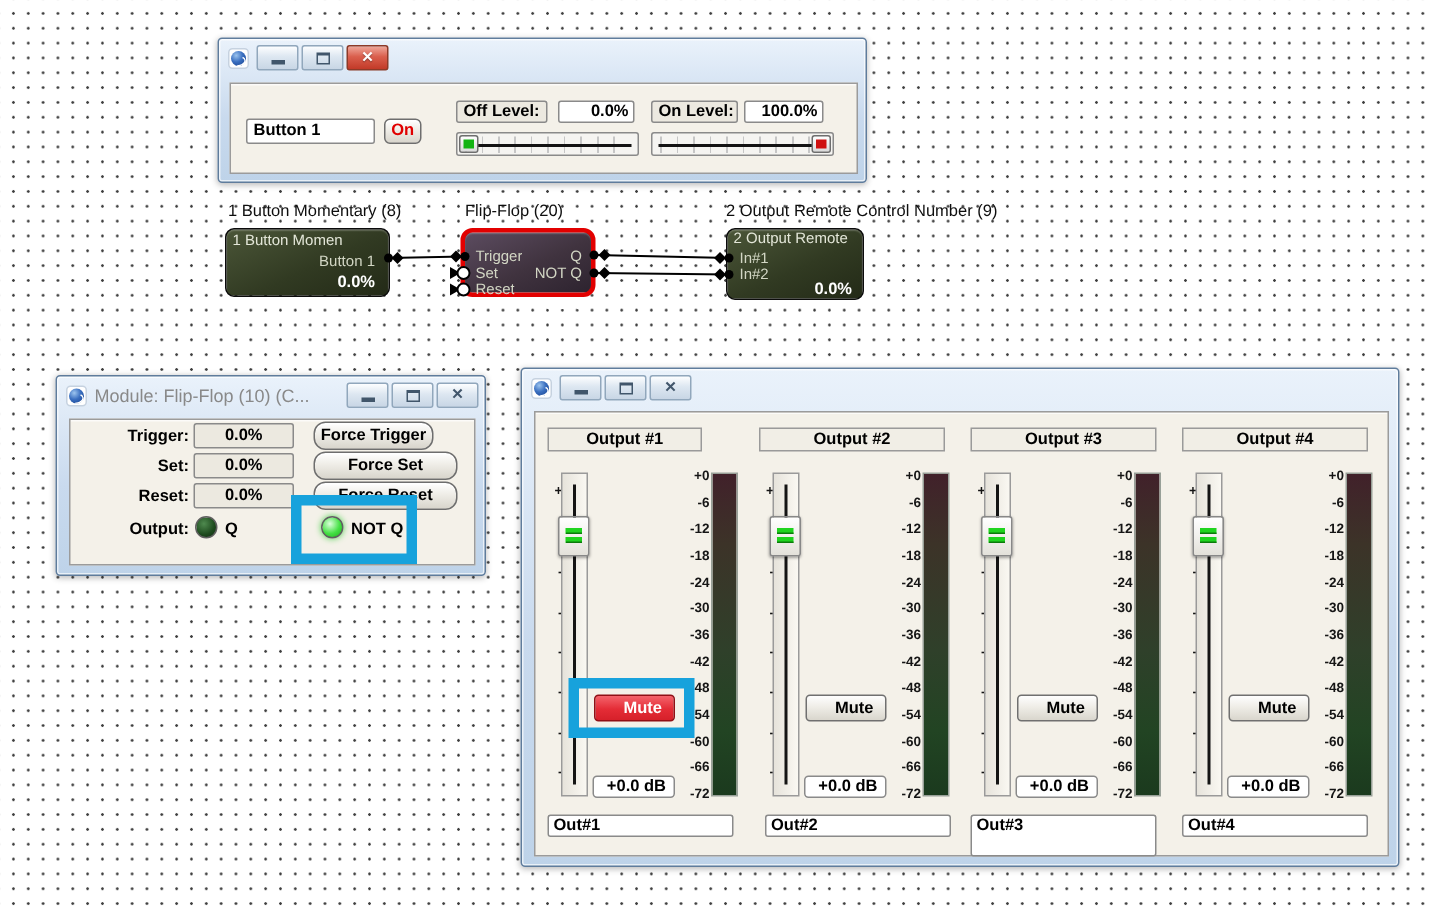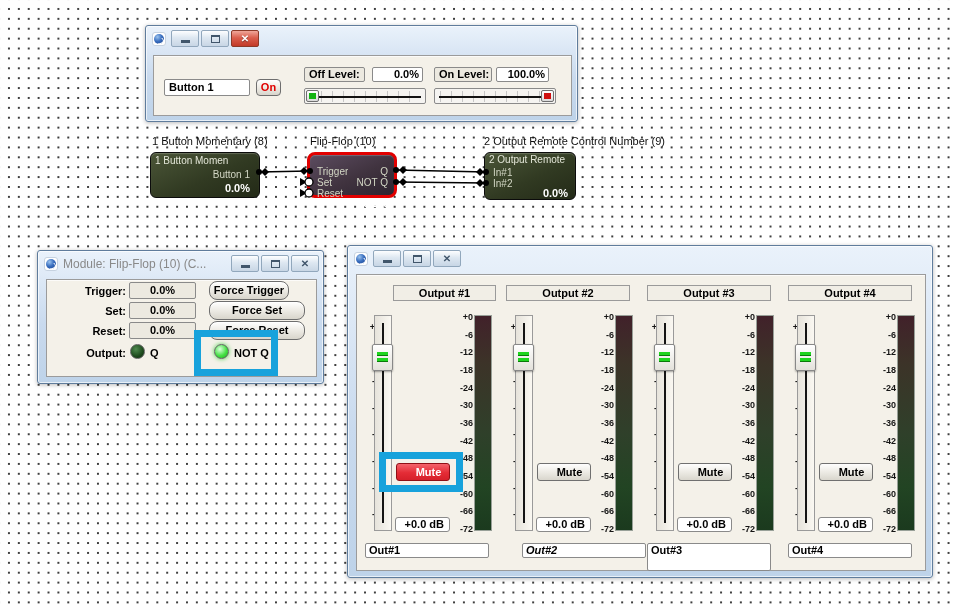--- a/index.html
+++ b/index.html
@@ -93,21 +93,21 @@
   .mute-btn.muted { background:linear-gradient(#f4636b, #e42c36 55%, #d6202a); border-color:#8f1016; color:#fff; }
   .db-box { position:absolute; background:#fff; border:1px solid #8a8a8a; border-radius:3px;
     font-size:11px; font-weight:bold; text-align:right; padding-right:5px; line-height:13px; color:#000; }
   .out-field { position:absolute; background:#fff; border:1px solid #8a8a8a; border-radius:2px;
     font-size:11px; font-weight:bold; text-align:left; padding-left:3px; line-height:13px; color:#000; }
 </style>
 </head>
 <body>
 
 <div class="dg-label" style="left:152px;top:135px">1 Button Momentary (8)</div>
-<div class="dg-label" style="left:310px;top:135px">Flip-Flop (10)</div>
+<div class="dg-label" style="left:310px;top:135px">Flip-Flop (20)</div>
 <div class="dg-label" style="left:484px;top:135px">2 Output Remote Control Number (9)</div>
 
 <div class="block block-green" style="left:150px;top:152px;width:110px;height:46px">
   <div class="blk-line blk-title" style="left:4px;top:2px;right:2px">1 Button Momen</div>
   <div class="blk-line blk-port" style="left:0;right:9px;top:16px;text-align:right">Button 1</div>
   <div class="blk-line blk-val" style="left:0;right:9px;top:29px;text-align:right">0.0%</div>
 </div>
 
 <div class="block block-ff" style="left:307px;top:152px;width:90px;height:46px">
   <div class="blk-line blk-port" style="left:7px;top:11px">Trigger</div>
@@ -226,21 +226,21 @@
       <span class="tb-btn">
           <span class="g-max"></span>
         </span>
       <span class="tb-btn">
           <span>✕</span>
         </span>
     </span>
   </div>
   <div class="panel" style="left:8px;top:28px;width:570px;height:297px"></div>
   <div class="channel" style="left:13px">
-      <div class="ch-header" style="left:4px;top:39px;width:103px;margin-left:28px;">Output #1</div>
+      <div class="ch-header" style="left:4px;top:39px;width:103px;">Output #1</div>
       <div class="scale-label" style="left:0;width:24px;top:75px;">+12</div>
       <div class="scale-label" style="left:0;width:24px;top:102px;">+0</div>
       <div class="scale-label" style="left:0;width:24px;top:129px;">-12</div>
       <div class="scale-label" style="left:0;width:24px;top:156px;">-24</div>
       <div class="scale-label" style="left:0;width:24px;top:182px;">-36</div>
       <div class="scale-label" style="left:0;width:24px;top:209px;">-48</div>
       <div class="scale-label" style="left:0;width:24px;top:236px;">-60</div>
       <div class="scale-label" style="left:0;width:24px;top:262px;">-72</div>
       <div class="fader-track" style="left:13px;top:69px;width:18px;height:216px;"></div>
       <div class="fader-thumb" style="left:11px;top:98px;width:21px;height:27px;"></div>
@@ -284,21 +284,21 @@
       <div class="scale-label" style="left:86px;width:26px;top:171px;">-36</div>
       <div class="scale-label" style="left:86px;width:26px;top:189px;">-42</div>
       <div class="scale-label" style="left:86px;width:26px;top:206px;">-48</div>
       <div class="scale-label" style="left:86px;width:26px;top:224px;">-54</div>
       <div class="scale-label" style="left:86px;width:26px;top:242px;">-60</div>
       <div class="scale-label" style="left:86px;width:26px;top:259px;">-66</div>
       <div class="scale-label" style="left:86px;width:26px;top:277px;">-72</div>
       <div class="meter" style="left:113px;top:69px;width:18px;height:216px;"></div>
       <div class="mute-btn" style="left:35px;top:217px;width:54px;height:18px;">Mute</div>
       <div class="db-box" style="left:34px;top:271px;width:55px;height:15px;">+0.0 dB</div>
-      <div class="out-field" style="left:20px;top:297px;width:124px;height:15px;font-style:italic;">Out#2</div>
+      <div class="out-field" style="left:8px;top:297px;width:124px;height:15px;">Out#2</div>
     </div>
   <div class="channel" style="left:295px">
       <div class="ch-header" style="left:4px;top:39px;width:124px;">Output #3</div>
       <div class="scale-label" style="left:0;width:24px;top:75px;">+12</div>
       <div class="scale-label" style="left:0;width:24px;top:102px;">+0</div>
       <div class="scale-label" style="left:0;width:24px;top:129px;">-12</div>
       <div class="scale-label" style="left:0;width:24px;top:156px;">-24</div>
       <div class="scale-label" style="left:0;width:24px;top:182px;">-36</div>
       <div class="scale-label" style="left:0;width:24px;top:209px;">-48</div>
       <div class="scale-label" style="left:0;width:24px;top:236px;">-60</div>

